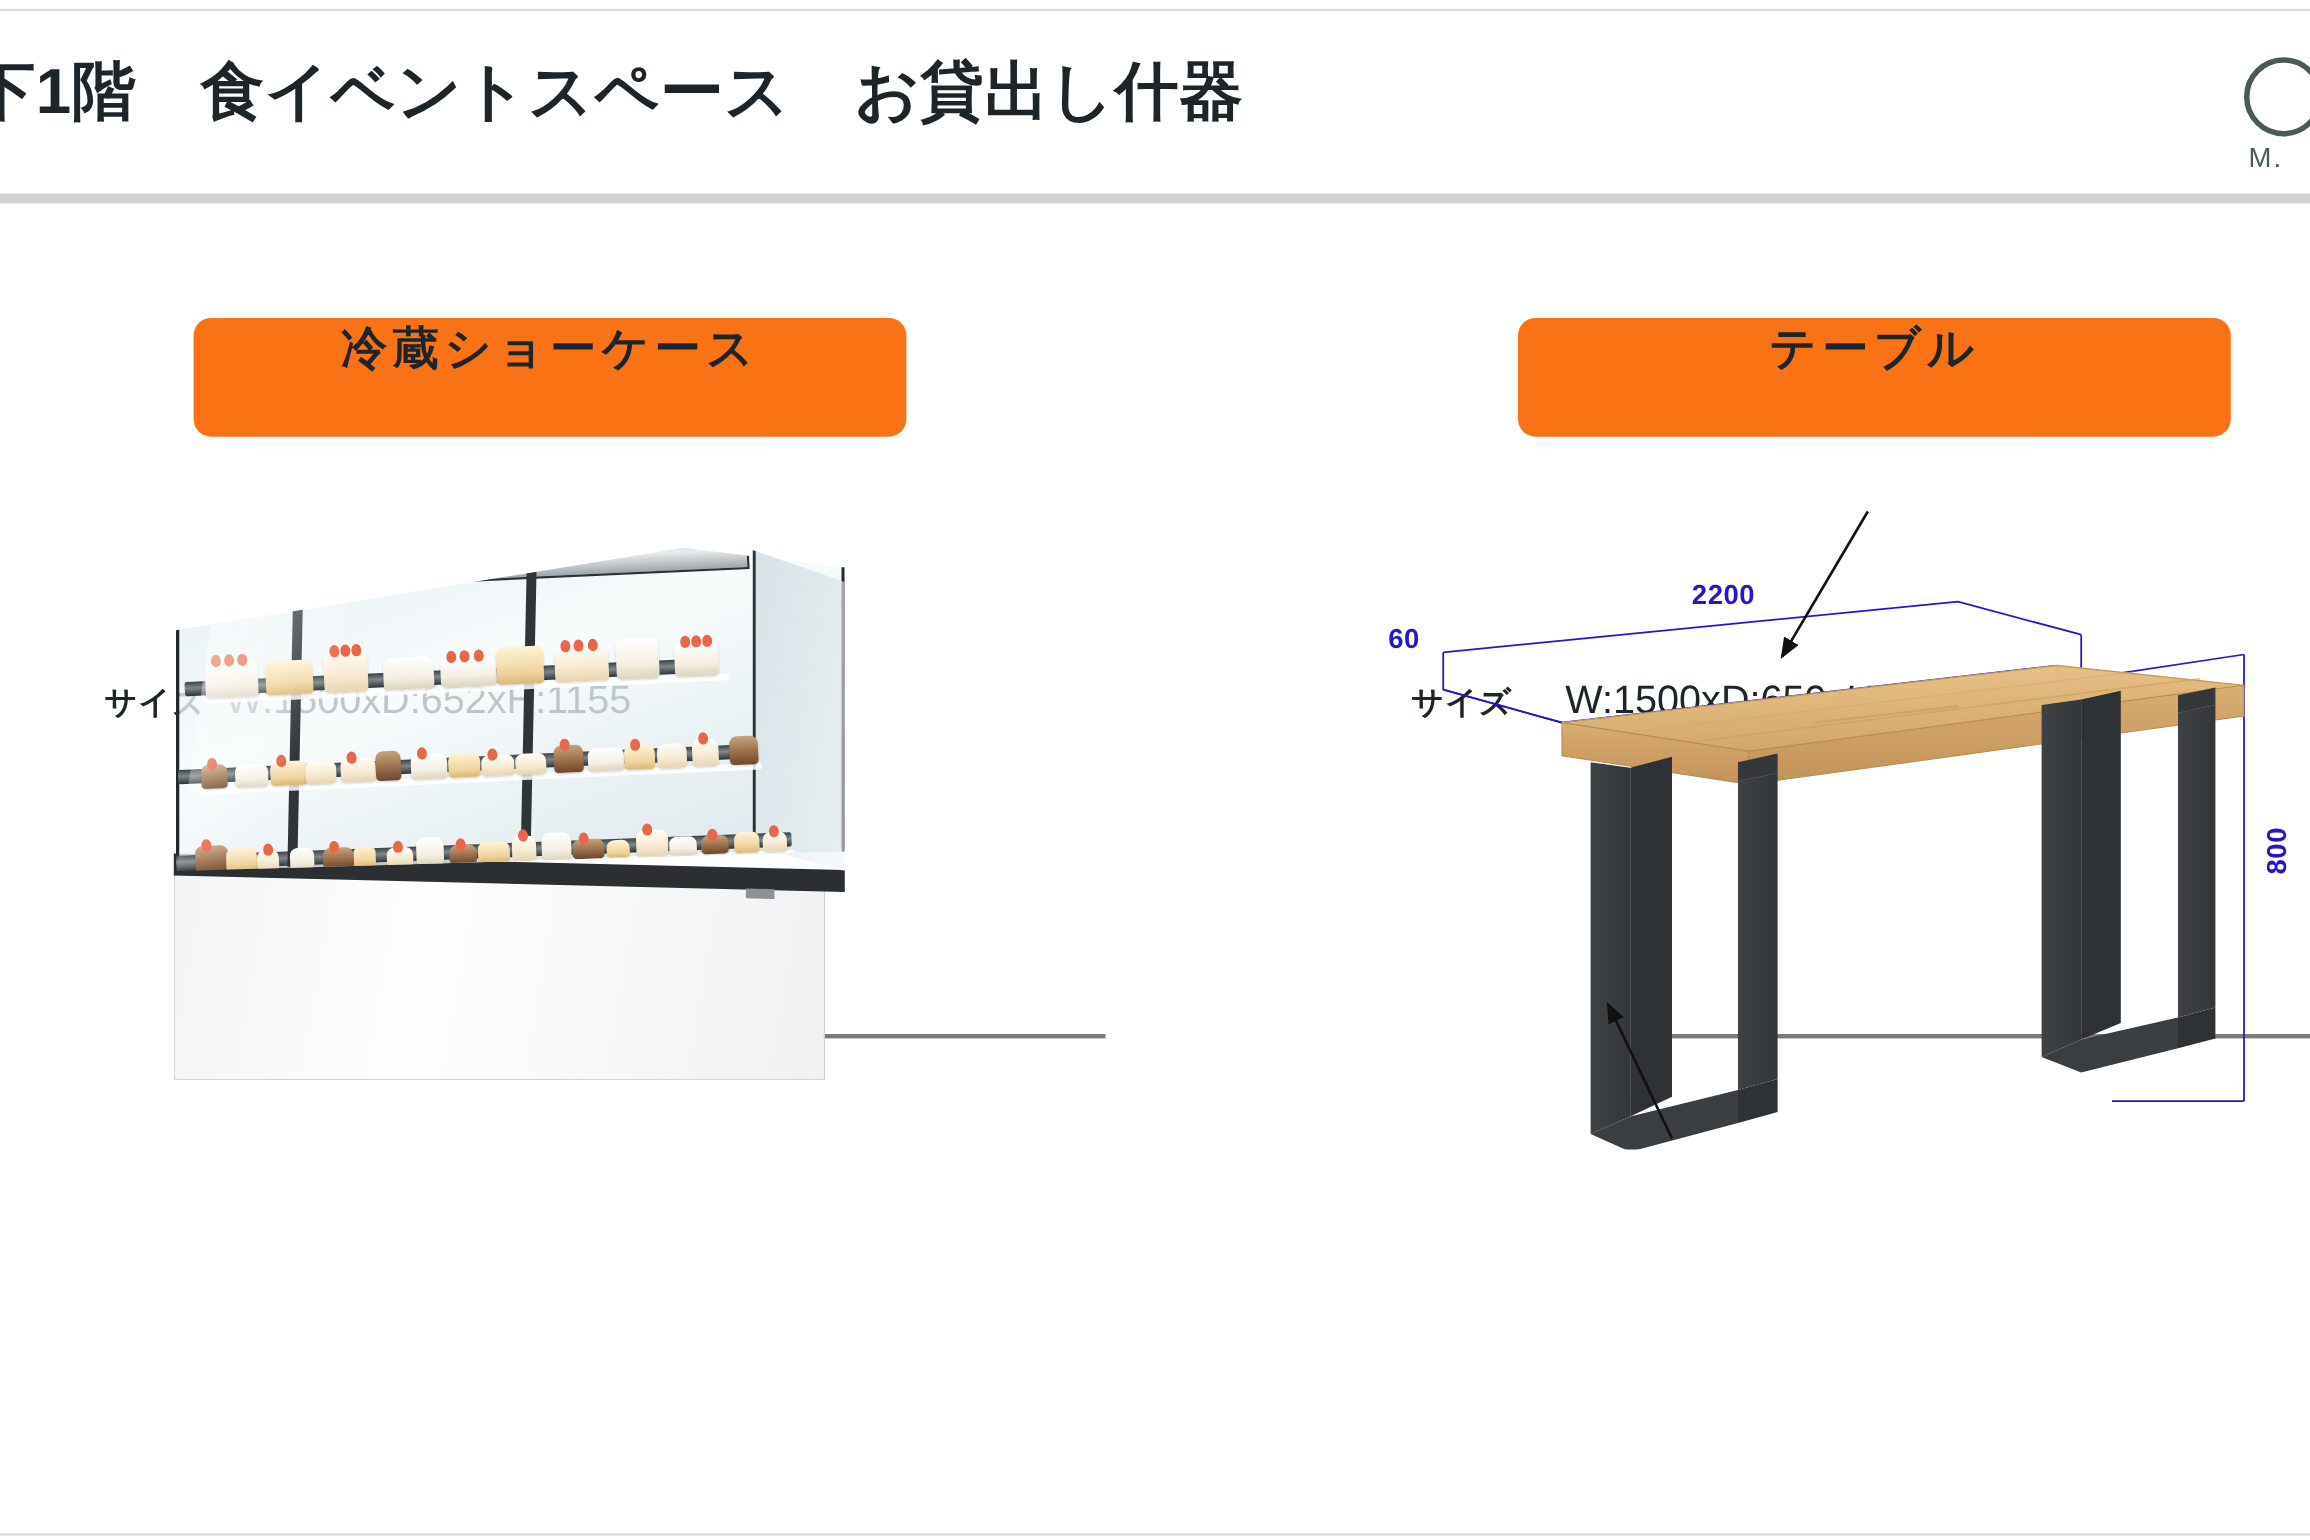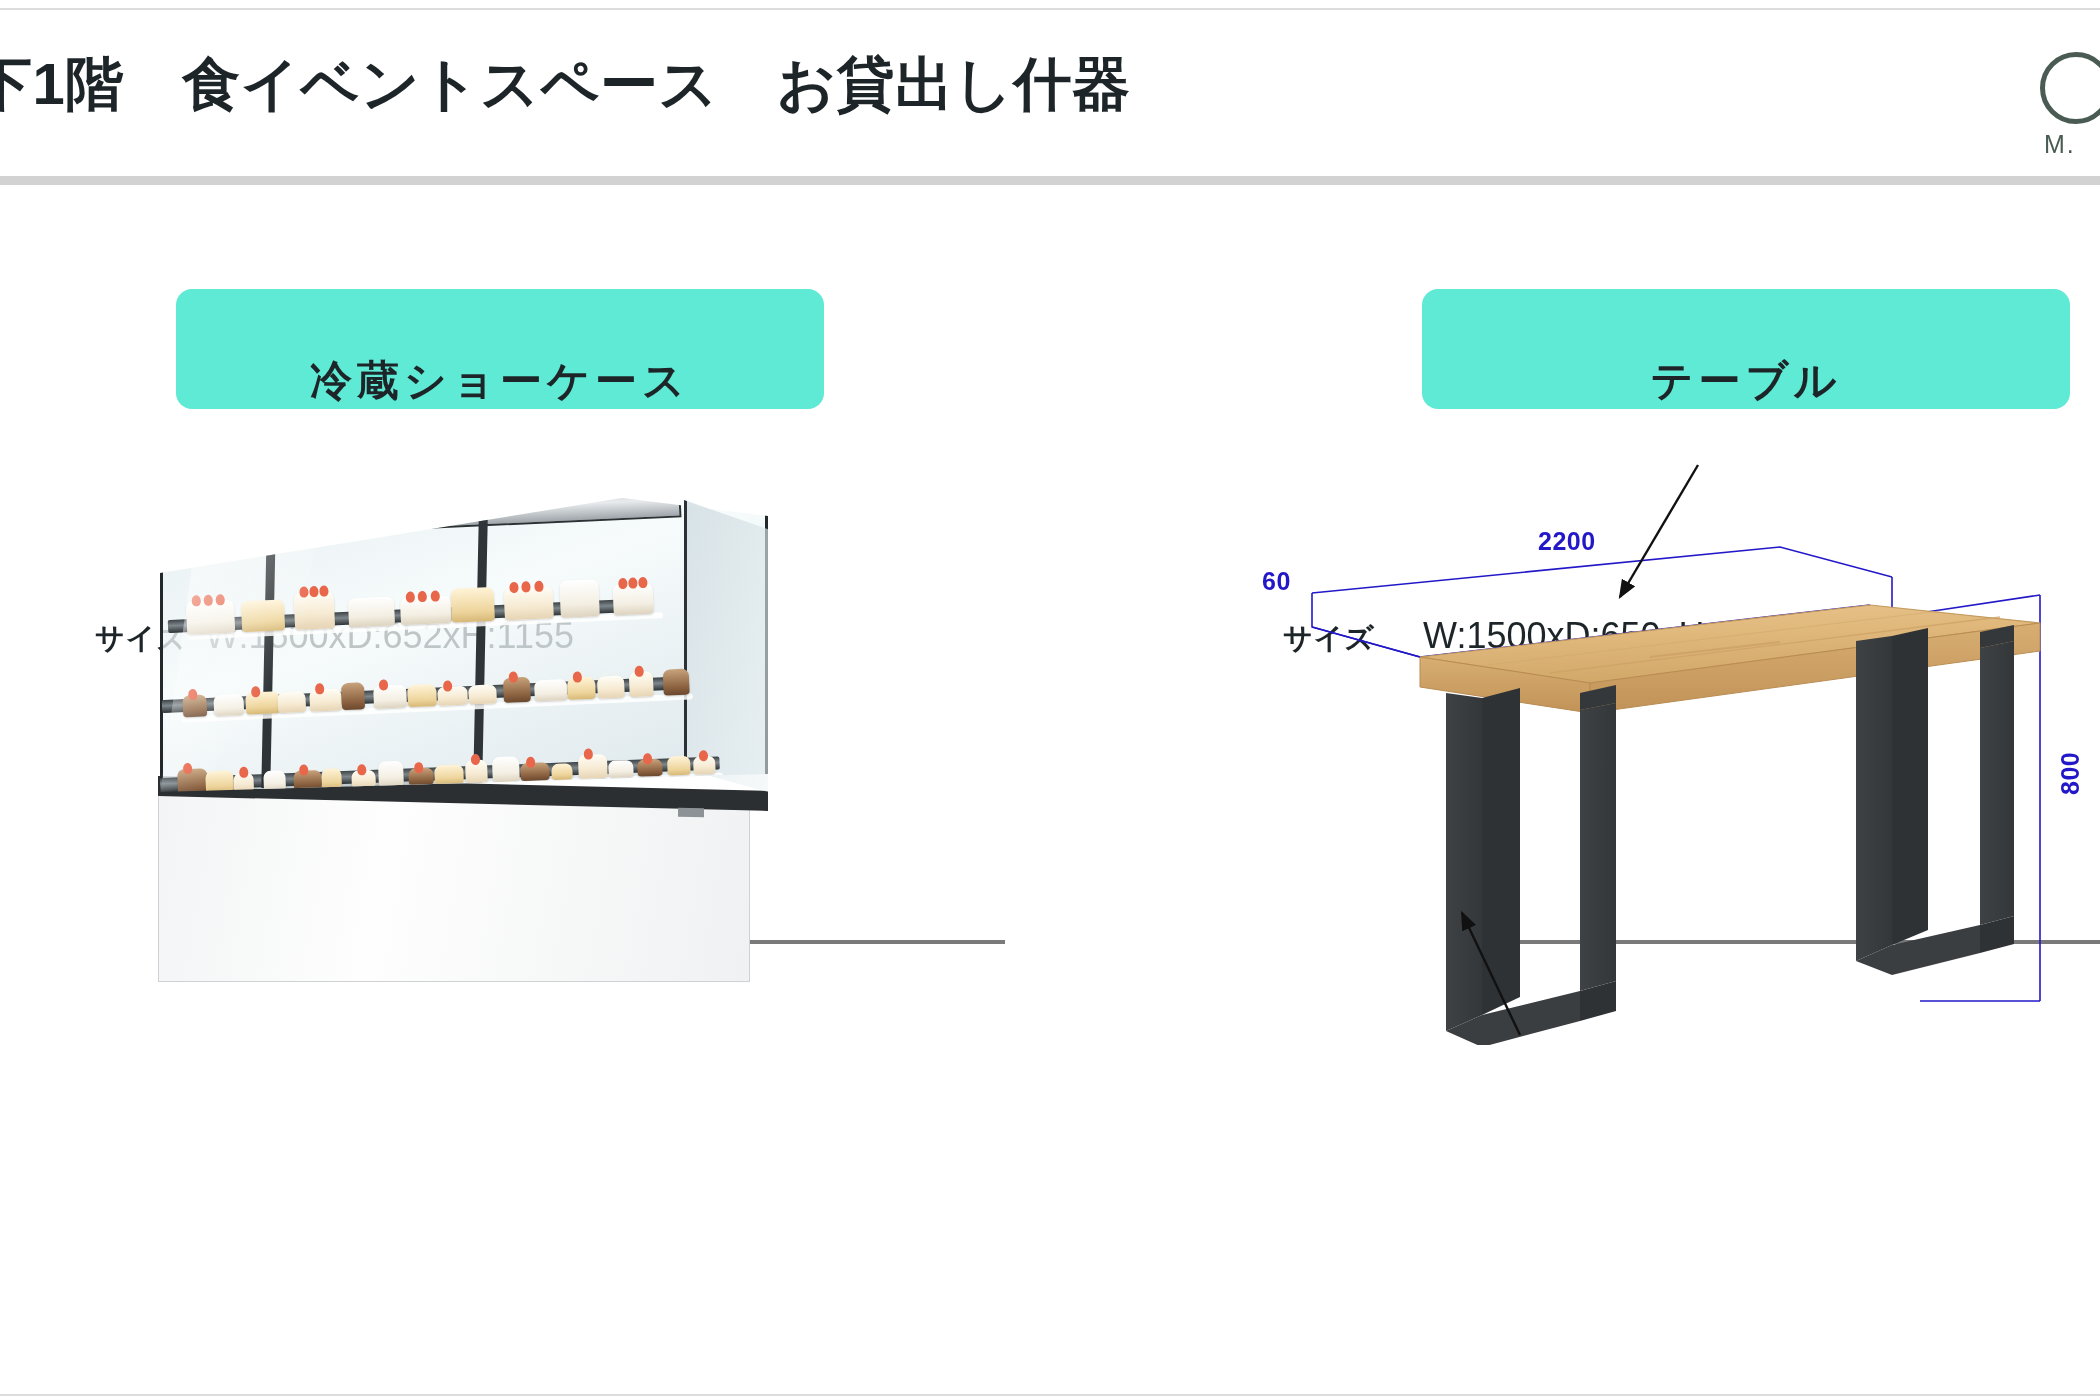--- a/index.html
+++ b/index.html
@@ -101,29 +101,29 @@
     position: absolute;
     top: 0;
     height: 1219px;
   }
   .column.left  { left: 0px;    width: 1050px; }
   .column.right { left: 1050px; width: 1050px; }
 
   
   .pill {
     position: absolute;
-    height: 120px;
-    background: #5eead4;
+    height: 108px;
+    background: #f97316;
     border-radius: 16px;
     display: flex;
-    align-items: flex-end;
+    align-items: flex-start;
     justify-content: center;
   }
   .column.left  .pill { left: 176px; width: 648px; top: 114px; }
-  .column.right .pill { left: 330px; width: 648px; top: 114px; margin-left: 42px; }
+  .column.right .pill { left: 330px; width: 648px; top: 114px; }
   .pill-label {
     font-size: 42px;
     font-weight: 700;
     letter-spacing: 5px;
     color: #1d2529;
     white-space: nowrap;
   }
 
   
   .size-row {

